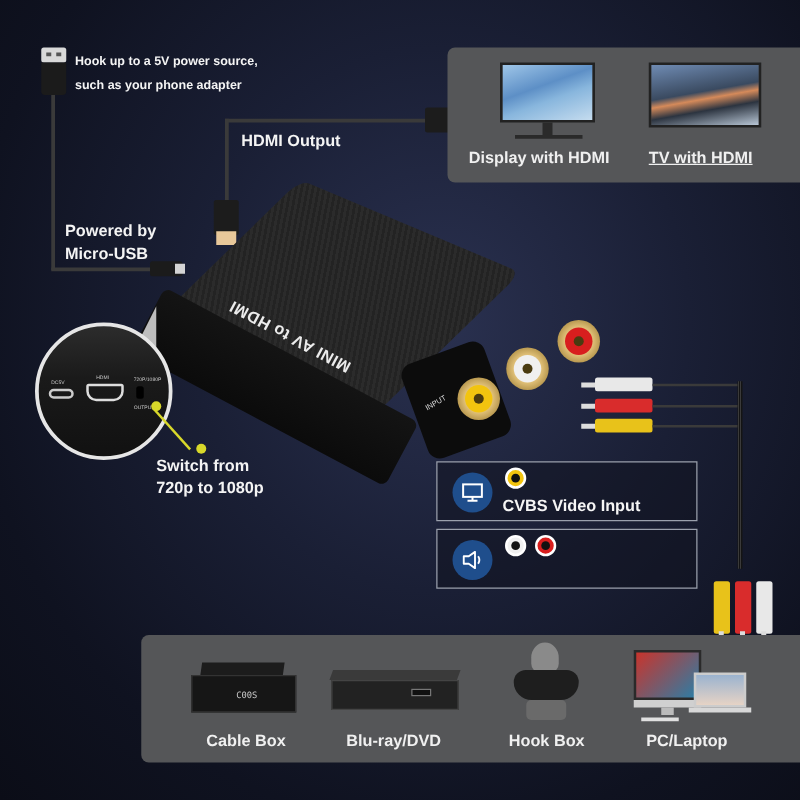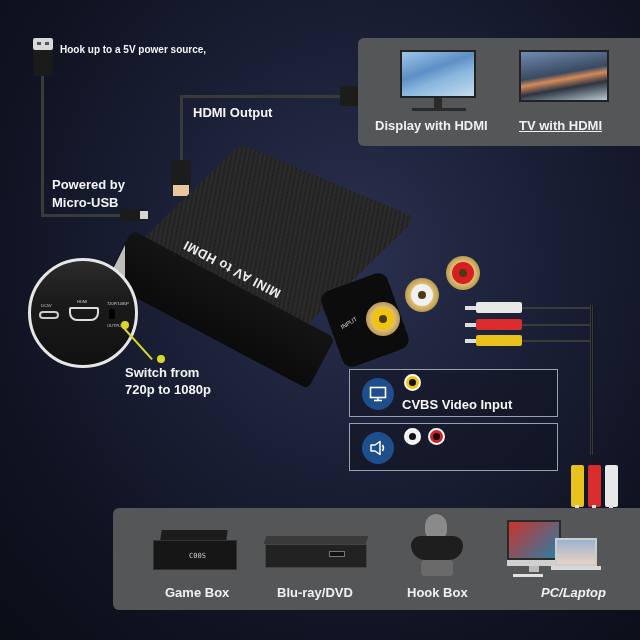--- a/index.html
+++ b/index.html
@@ -105,20 +105,21 @@
   <div class="usb-head"></div>
     <div class="usb-body"></div>
 </div>
 <div class="abs cable-v-power"></div>
 <div class="abs cable-h-power"></div>
 <div class="abs micro-plug"></div>
 <div class="abs micro-tip"></div>
 
 <div class="abs label" style="left:60px; top:40px; font-size:10px; line-height:19px;">
   <div>Hook up to a 5V power source,</div>
+  <div>such as your phone adapter</div>
 </div>
 
 <div class="abs label" style="left:52px; top:176px; font-size:13px; line-height:18px;">
   <div>Powered by</div>
   <div>Micro-USB</div>
 </div>
 
 <div class="abs hdmi-h"></div>
 <div class="abs hdmi-v"></div>
 <div class="abs hdmi-plug-r"></div>
@@ -219,21 +220,21 @@
     </div>
 </div>
 
 <div class="abs panel-bottom">
 
   <div class="dev" style="left:40px; top:22px;">
     <div style="position:absolute; left:8px; top:0; width:66px; height:10px; background:#1c1c1c; transform:skewX(-8deg);"></div>
     <div style="position:absolute; left:0; top:10px; width:84px; height:30px; background:#161616; border:1px solid #333;"></div>
     <div style="position:absolute; left:36px; top:22px; font-size:7px; color:#ccc; font-family:'DejaVu Sans Mono',monospace;">C00S</div>
   </div>
-  <div class="dev-cap" style="left:52px;">Game Box</div>
+  <div class="dev-cap" style="left:52px;">Cable Box</div>
 
   <div class="dev" style="left:152px; top:28px;">
     <div style="position:absolute; left:0; top:0; width:102px; height:8px; background:#3a3a3a; transform:skewX(-20deg);"></div>
     <div style="position:absolute; left:0; top:8px; width:102px; height:24px; background:#222; border:1px solid #444;"></div>
     <div style="position:absolute; left:64px; top:15px; width:16px; height:6px; background:#111; border:1px solid #777;"></div>
   </div>
   <div class="dev-cap" style="left:164px;">Blu-ray/DVD</div>
 
   <div class="dev" style="left:298px; top:6px;">
     <div style="position:absolute; left:14px; top:0; width:22px; height:24px; background:#8a8a8a; border-radius:50% 50% 30% 30%;"></div>
@@ -247,14 +248,14 @@
         <div style="width:100%; height:100%; background:linear-gradient(135deg,#c9342c,#2a7fa8);"></div>
       </div>
     <div style="position:absolute; left:0; top:40px; width:54px; height:6px; background:#d0d0d0;"></div>
     <div style="position:absolute; left:22px; top:46px; width:10px; height:6px; background:#bbb;"></div>
     <div style="position:absolute; left:6px; top:54px; width:30px; height:3px; background:#e0e0e0;"></div>
     <div style="position:absolute; left:48px; top:18px; width:42px; height:28px; background:#ccc; padding:2px;">
         <div style="width:100%; height:100%; background:linear-gradient(180deg,#9bb3cf,#e6d3c5);"></div>
       </div>
     <div style="position:absolute; left:44px; top:46px; width:50px; height:4px; background:#d8d8d8;"></div>
   </div>
-  <div class="dev-cap" style="left:428px;font-style:italic;">PC/Laptop</div>
+  <div class="dev-cap" style="left:404px;">PC/Laptop</div>
 </div>
 
 </body></html>

